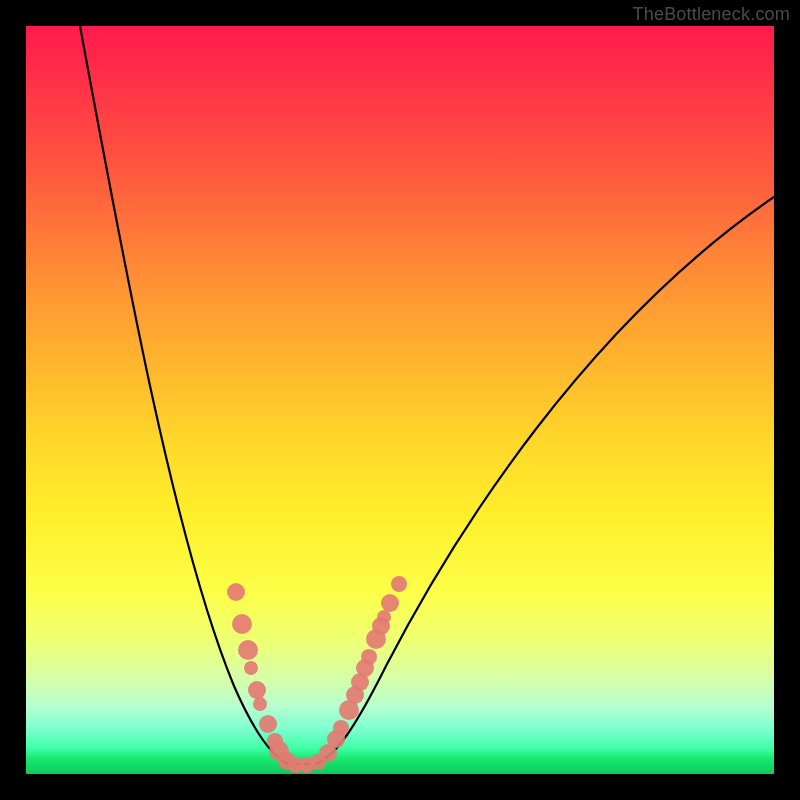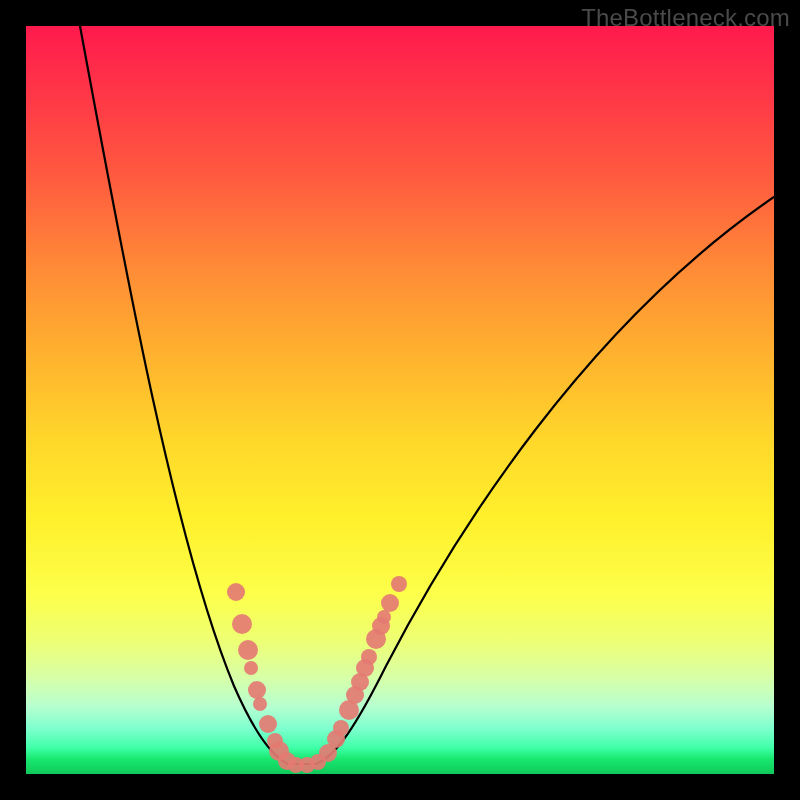--- a/index.html
+++ b/index.html
@@ -37,21 +37,21 @@
       #7dffce 94%,
       #3fffa8 96.5%,
       #18e86f 98%,
       #0fc95a 100%);
   }
   .watermark {
     position: absolute;
     top: 4px;
     right: 10px;
     color: #4a4a4a;
-    font-size: 24px;
+    font-size: 18px;
     letter-spacing: 0.2px;
     font-weight: 400;
     user-select: none;
   }
   svg.curve {
     position: absolute;
     inset: 0;
     width: 748px;
     height: 748px;
     pointer-events: none;

